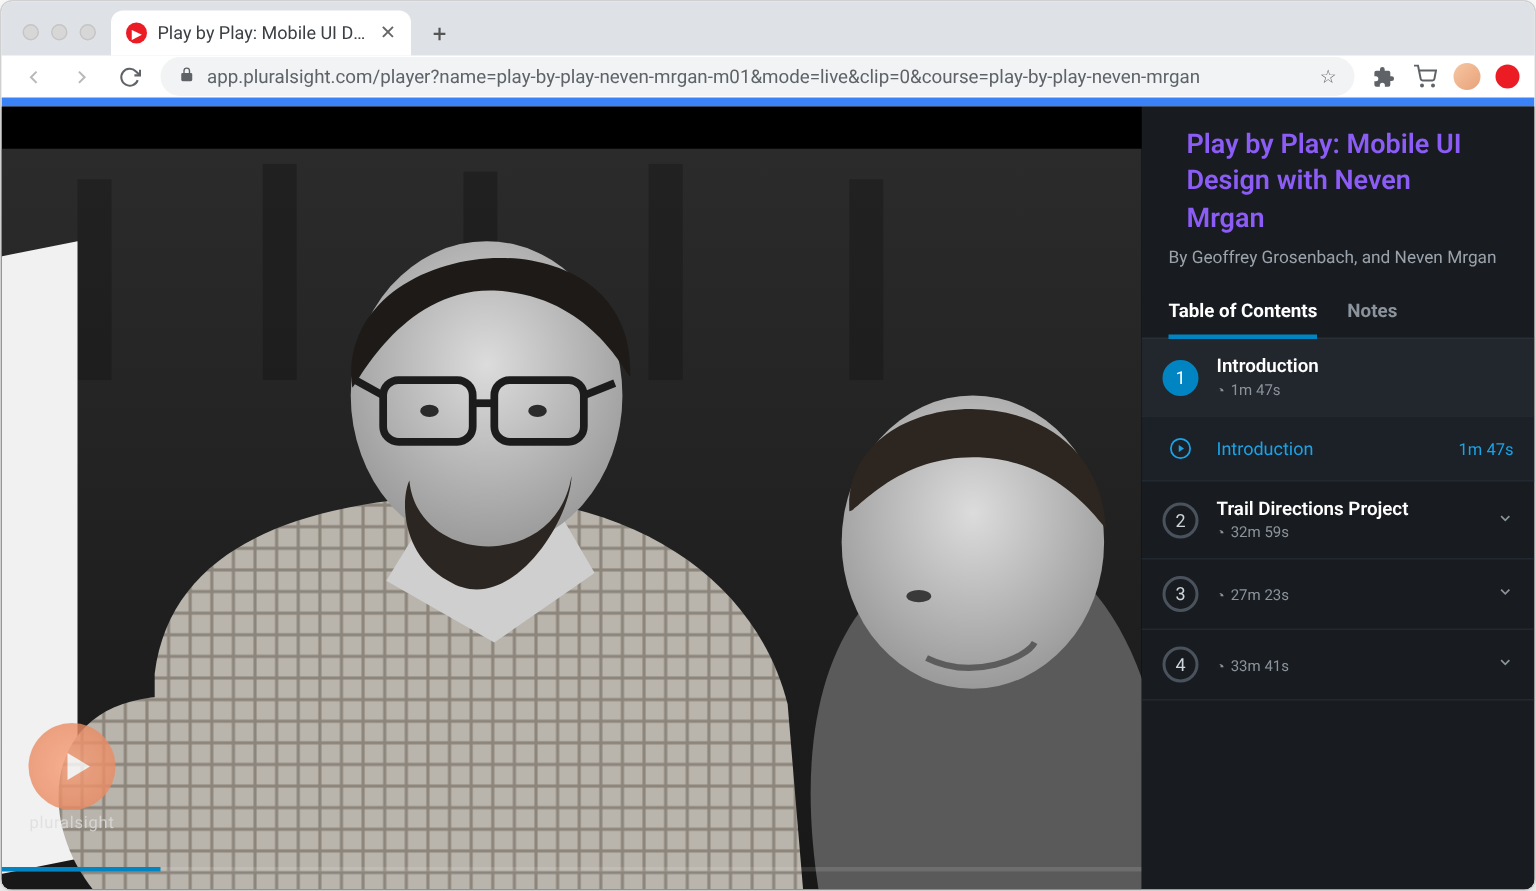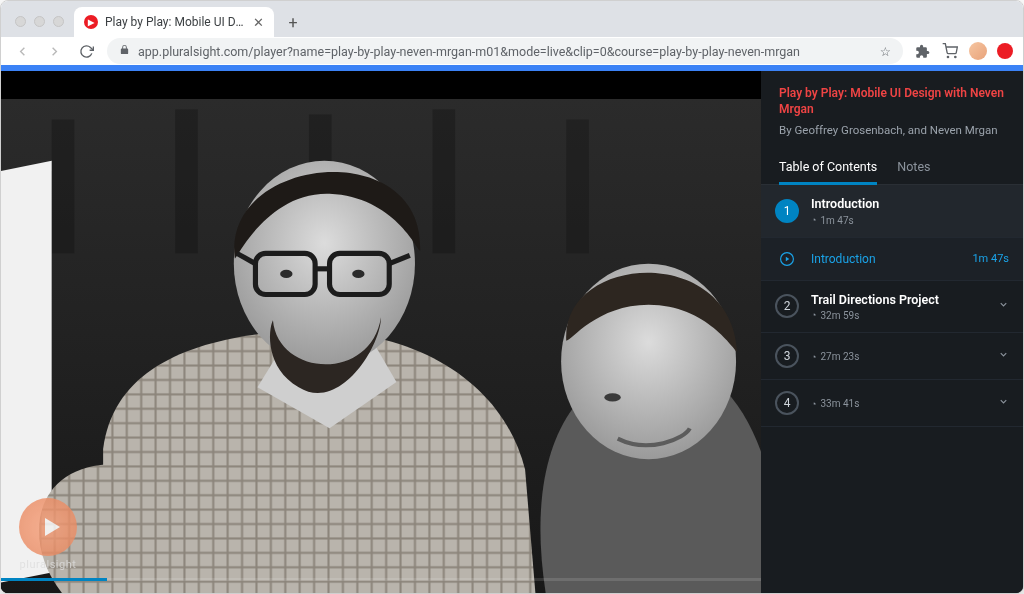--- a/index.html
+++ b/index.html
@@ -23,32 +23,32 @@
   .addr-url { flex:1; white-space:nowrap; overflow:hidden; text-overflow:ellipsis; }
   .ext-icons { display:flex; align-items:center; gap:10px; color:#5f6368; }
   .ext-icons .ico { width:18px; height:18px; display:flex; align-items:center; justify-content:center; font-size:14px; }
   .avatar-ico { width:18px; height:18px; border-radius:50%; background:linear-gradient(135deg,#f6c6a1,#e8a27a); }
   .ps-ico { width:16px; height:16px; border-radius:50%; background:#ec1c24; }
   
   .content { flex:1; display:flex; background:#000; overflow:hidden; }
   .video-pane { flex:1; position:relative; background:#000; display:flex; align-items:center; justify-content:center; }
   .video-canvas { position:absolute; inset:0; top:28px; }
   .video-svg { width:100%; height:100%; display:block; }
-  .watermark { position:absolute; left:18px; bottom:22px; display:flex; flex-direction:column; align-items:center; opacity:.8; }
+  .watermark { position:absolute; left:18px; bottom:38px; display:flex; flex-direction:column; align-items:center; opacity:.8; }
   .watermark-play { width:58px; height:58px; border-radius:50%; background:radial-gradient(circle,#f7a07a 0%, #e7845a 100%); display:flex; align-items:center; justify-content:center; }
   .watermark-play svg { margin-left:5px; }
   .watermark-text { font-size:11px; color:#ddd; letter-spacing:.5px; margin-top:2px; }
   .progress-bar { position:absolute; left:0; right:0; bottom:12px; height:3px; background:rgba(255,255,255,.12); }
   .progress-fill { height:100%; background:#0084c2; width:14%; }
   
   .sidebar { width:262px; background:#181c20; color:#dfe3e8; display:flex; flex-direction:column; padding:14px 0 0 0; }
-  .course-title { font-size:12px; font-weight:600; color:#ef4444; padding:0 18px; line-height:1.35; }
+  .course-title { font-size:18px; font-weight:600; color:#8b5cf6; padding:0 30px; line-height:1.35; }
   .course-byline { font-size:11.5px; color:#9aa2ab; padding:6px 4px 0 18px; }
   .tabs { display:flex; gap:20px; padding:22px 18px 0 18px; border-bottom:1px solid #2a2f35; }
-  .tab-link { font-size:12.5px; color:#8b939c; padding-bottom:10px; position:relative; font-weight:400; }
+  .tab-link { font-size:12.5px; color:#8b939c; padding-bottom:10px; position:relative; font-weight:700; }
   .tab-link.active { color:#fff; }
   .tab-link.active::after { content:""; position:absolute; left:0; right:0; bottom:-1px; height:3px; background:#0084c2; }
   .modules { flex:1; overflow:auto; }
   .module-row { display:flex; align-items:center; padding:11px 14px; gap:12px; border-bottom:1px solid #222830; position:relative; }
   .module-row.expanded { background:#22272d; }
   .mod-num { width:24px; height:24px; border-radius:50%; border:2px solid #4a535d; display:flex; align-items:center; justify-content:center; font-size:12px; color:#cfd5db; flex-shrink:0; }
   .module-row.expanded .mod-num { border-color:#0084c2; background:#0084c2; color:#fff; }
   .mod-body { flex:1; min-width:0; }
   .mod-title { font-size:12.5px; font-weight:600; color:#fff; line-height:1.3; }
   .mod-meta { font-size:10px; color:#8b939c; display:flex; align-items:center; gap:4px; margin-top:2px; }

